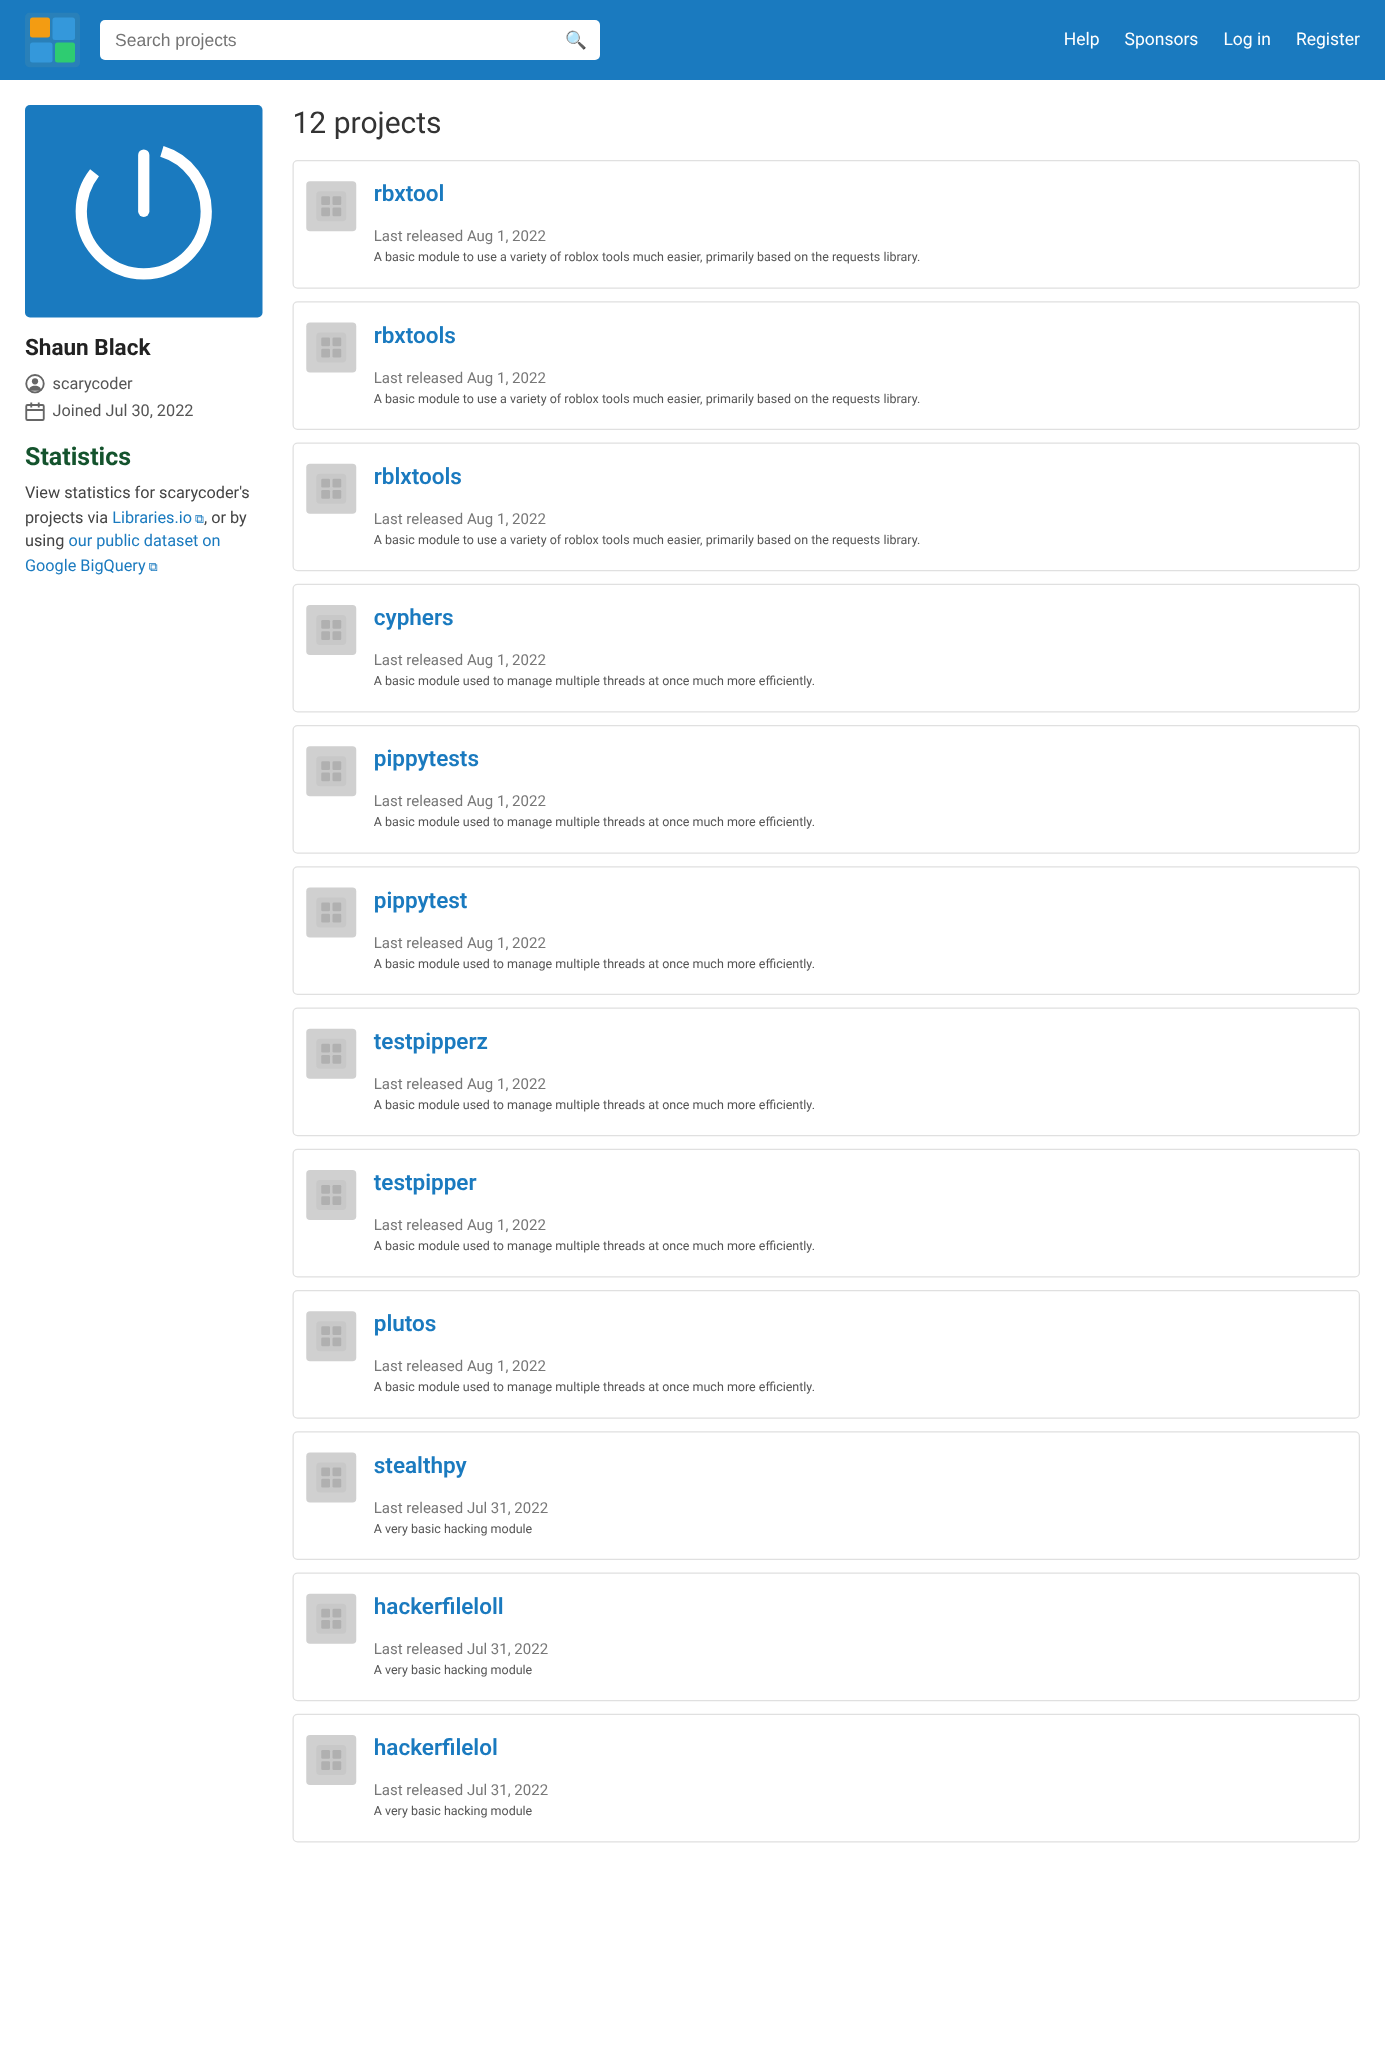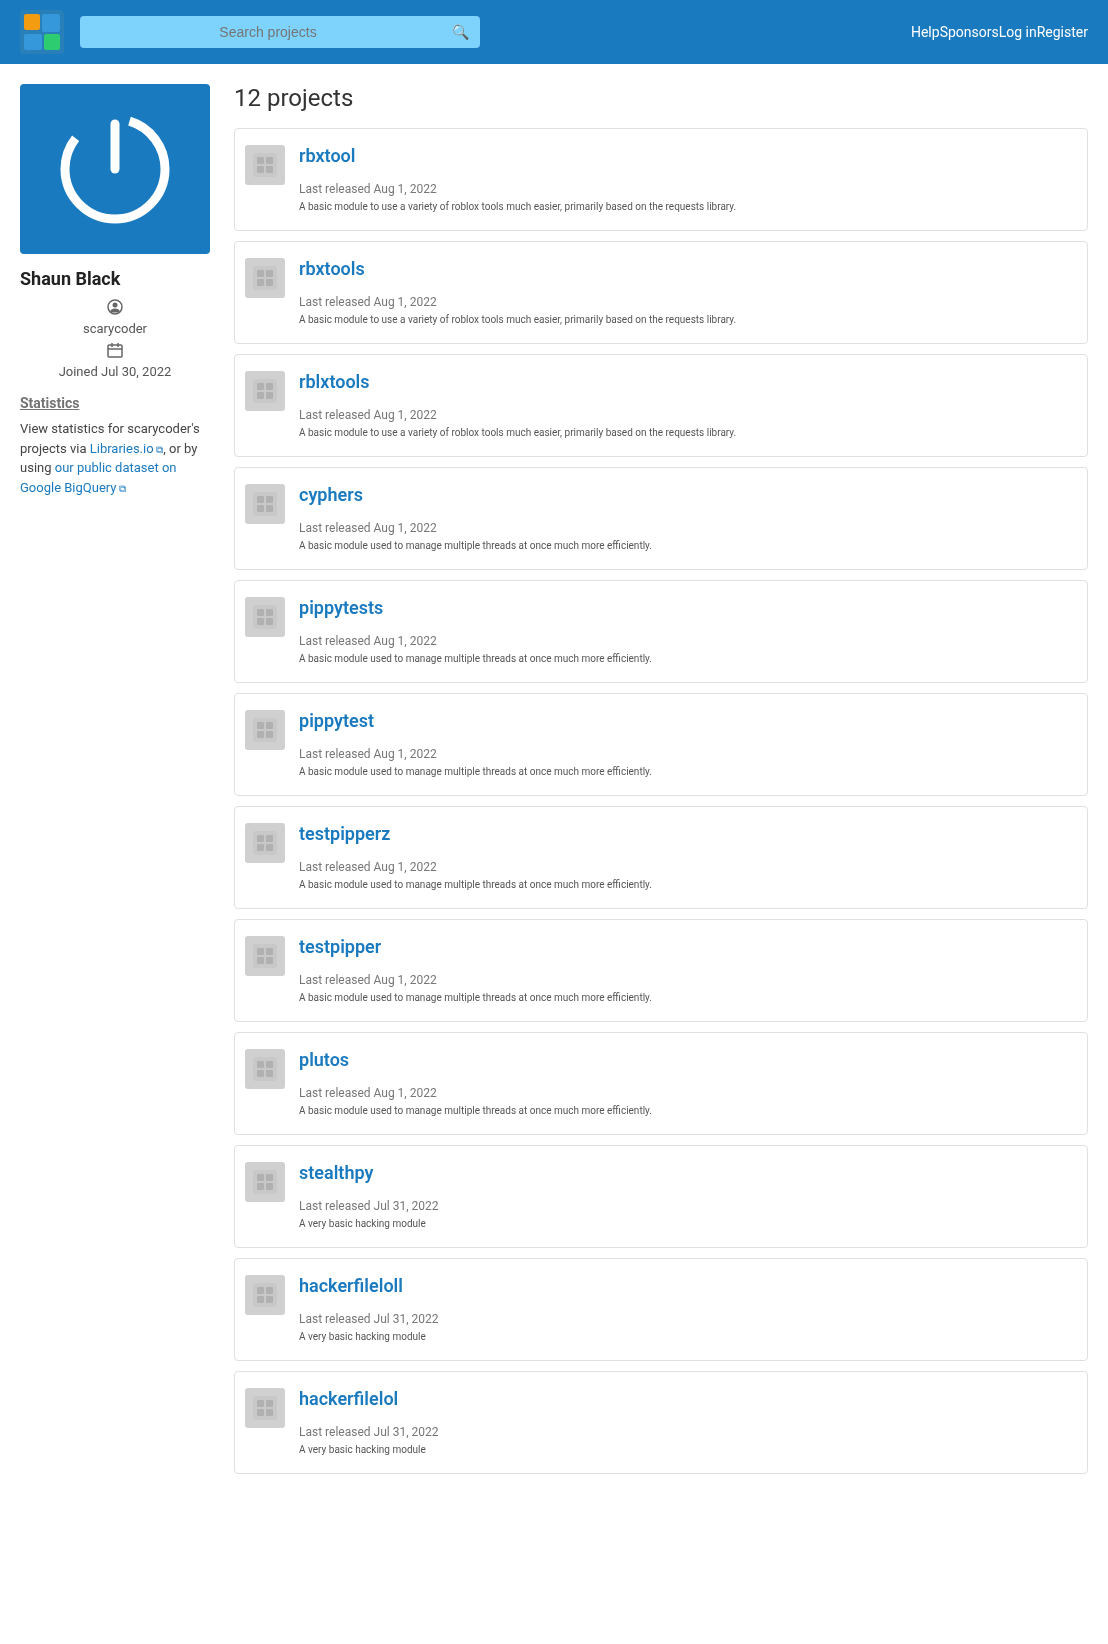--- a/index.html
+++ b/index.html
@@ -26,36 +26,36 @@
       flex: 1;
       max-width: 400px;
       position: relative;
     }
     .search-input {
       width: 100%;
       padding: 8px 36px 8px 12px;
       border: none;
       border-radius: 4px;
       font-size: 14px;
-      background: #7dd3fc;
+      background: #ffffff;
       color: #333;
-      text-align: center;
     }
     .search-icon {
       position: absolute;
       right: 10px;
       top: 50%;
       transform: translateY(-50%);
       color: #888;
       font-size: 14px;
     }
     .nav-links {
       margin-left: auto;
       display: flex;
       align-items: center;
+      gap: 20px;
       text-align: right;
     }
     .nav-link {
       color: white;
       text-decoration: none;
       font-size: 14px;
       cursor: pointer;
     }
 
     
@@ -94,33 +94,31 @@
       margin-bottom: 10px;
       color: #222;
     }
     .user-meta {
       display: flex;
       align-items: center;
       gap: 6px;
       color: #555;
       margin-bottom: 6px;
       font-size: 13px;
-      flex-direction: column;
     }
     .user-meta-icon {
       width: 16px;
       height: 16px;
       color: #666;
     }
     .section-title {
       font-weight: bold;
-      font-size: 14px;
+      font-size: 20px;
       margin: 16px 0 8px 0;
-      color: #737373;
-      text-decoration: underline;
+      color: #14532d;
     }
     .stats-text {
       font-size: 13px;
       color: #444;
       line-height: 1.5;
     }
     .stats-link {
       color: #1a7abf;
       text-decoration: none;
     }

